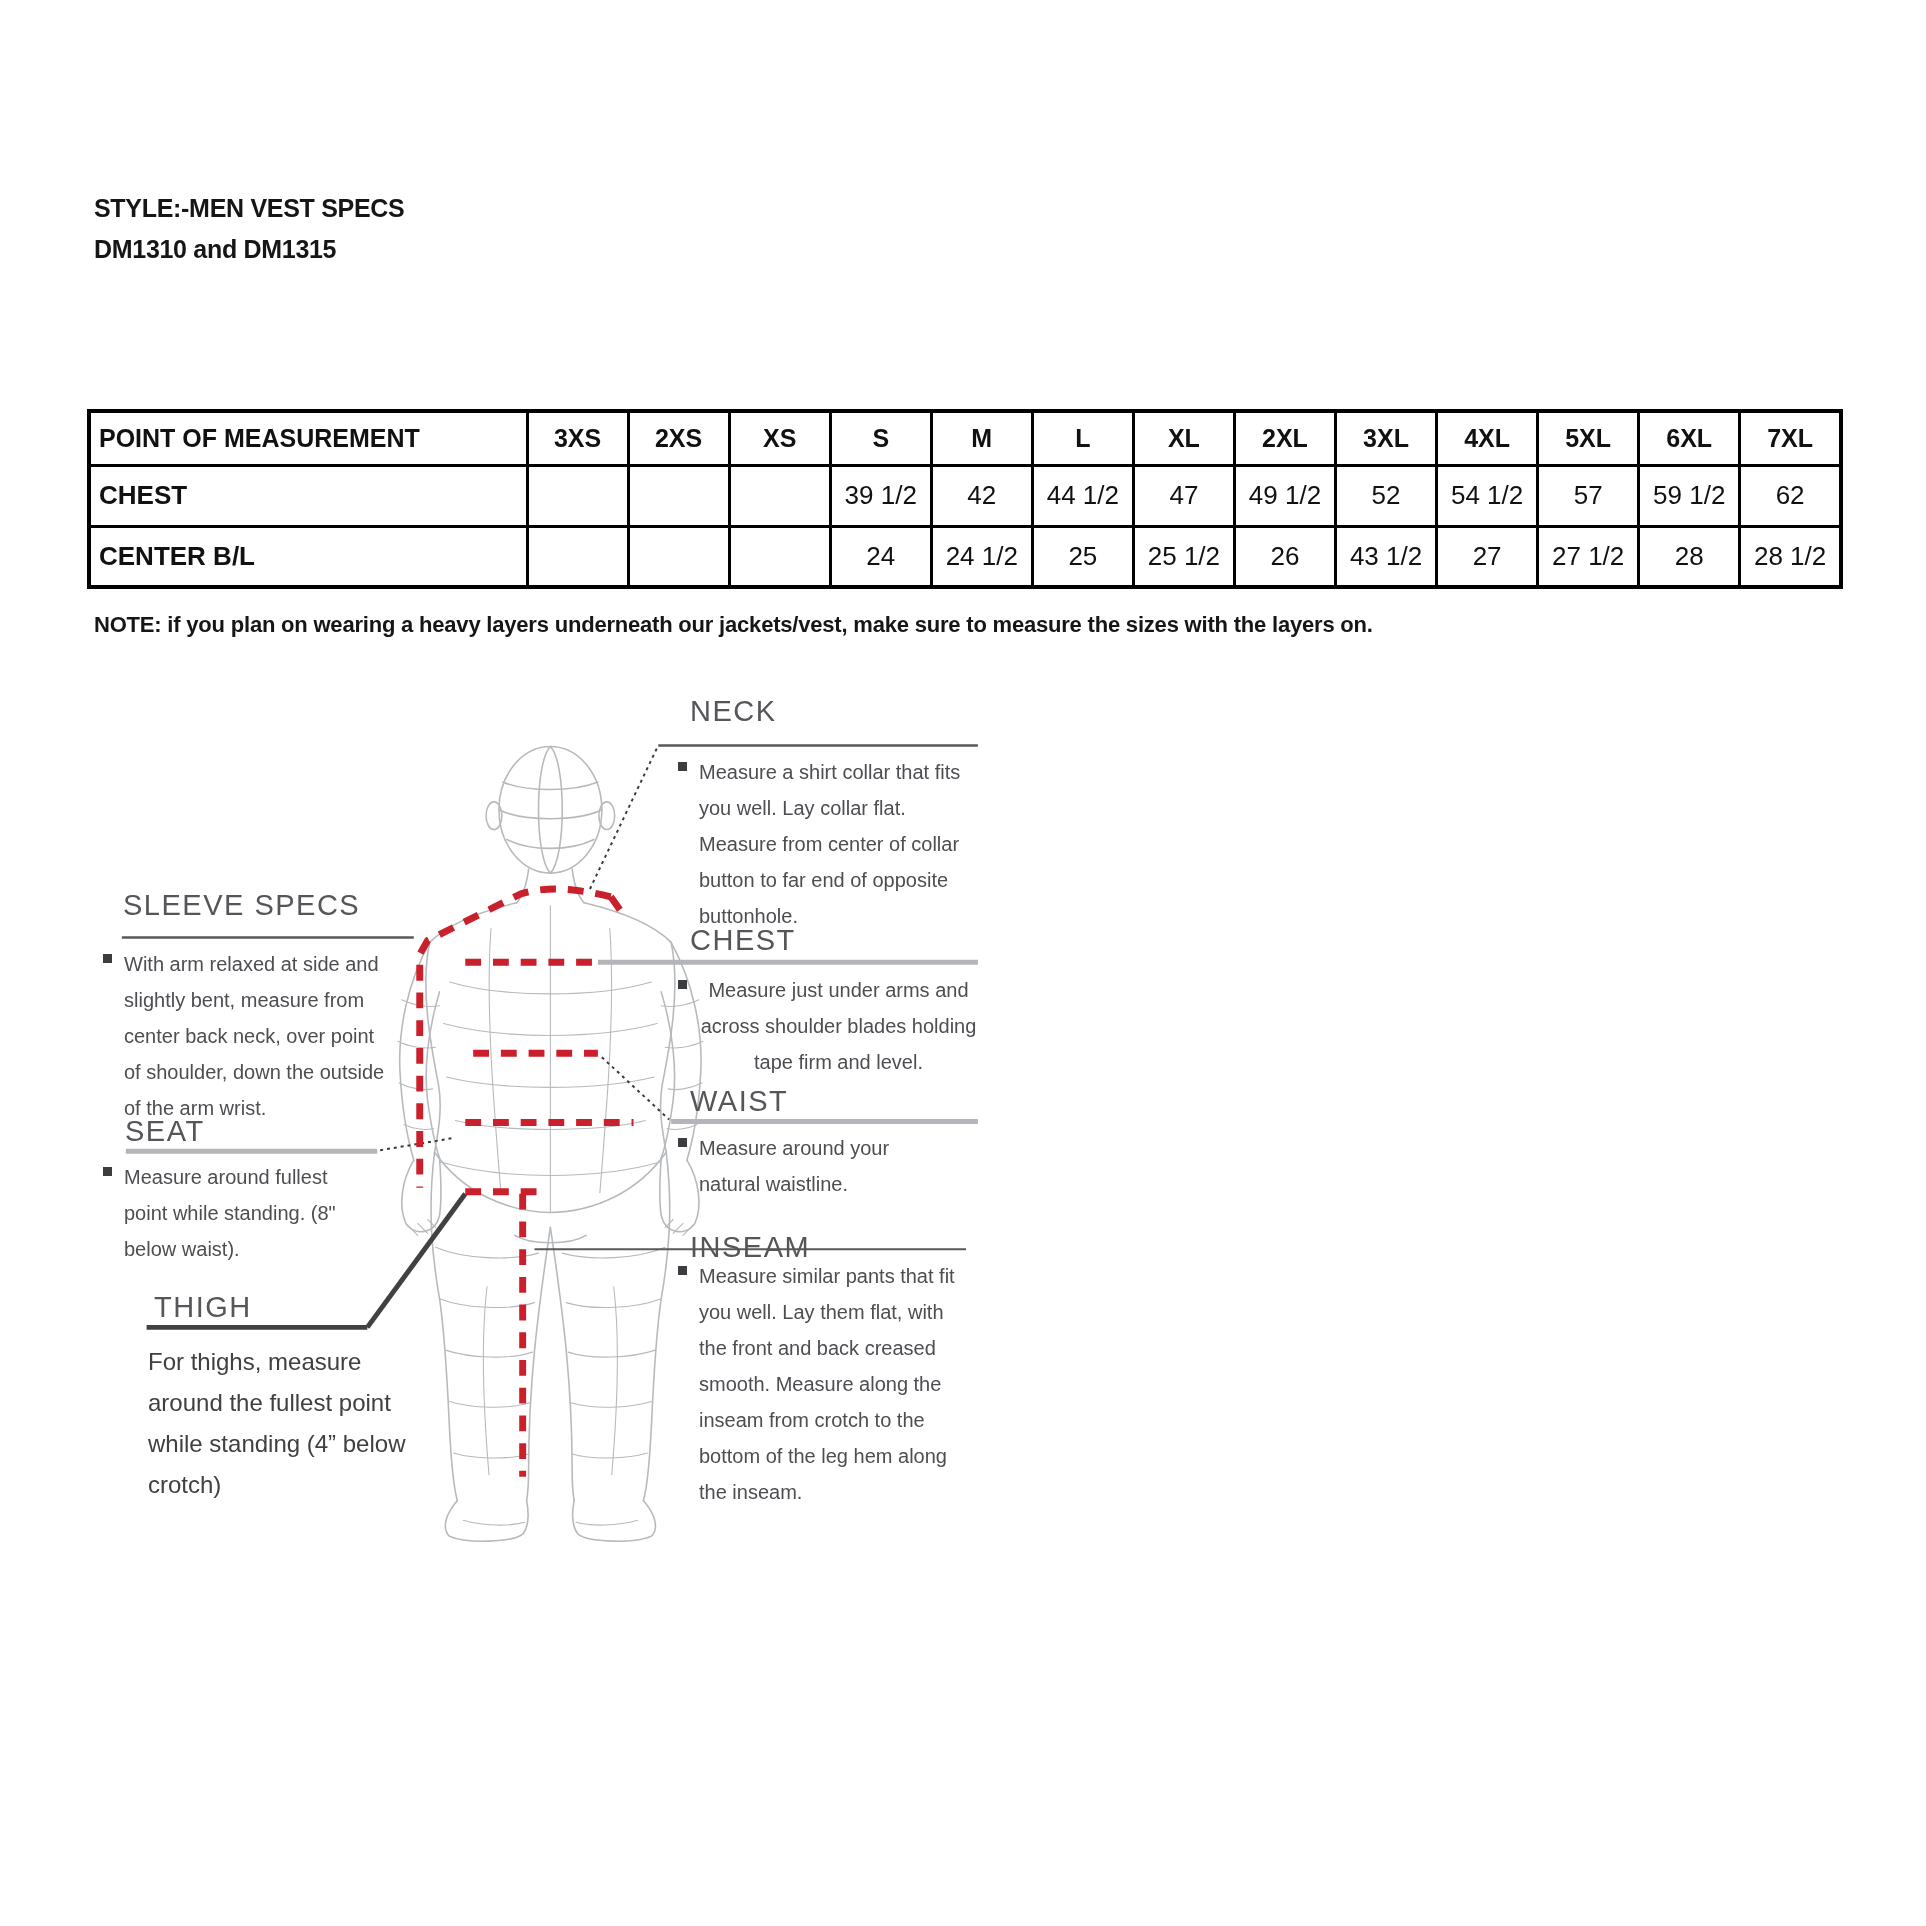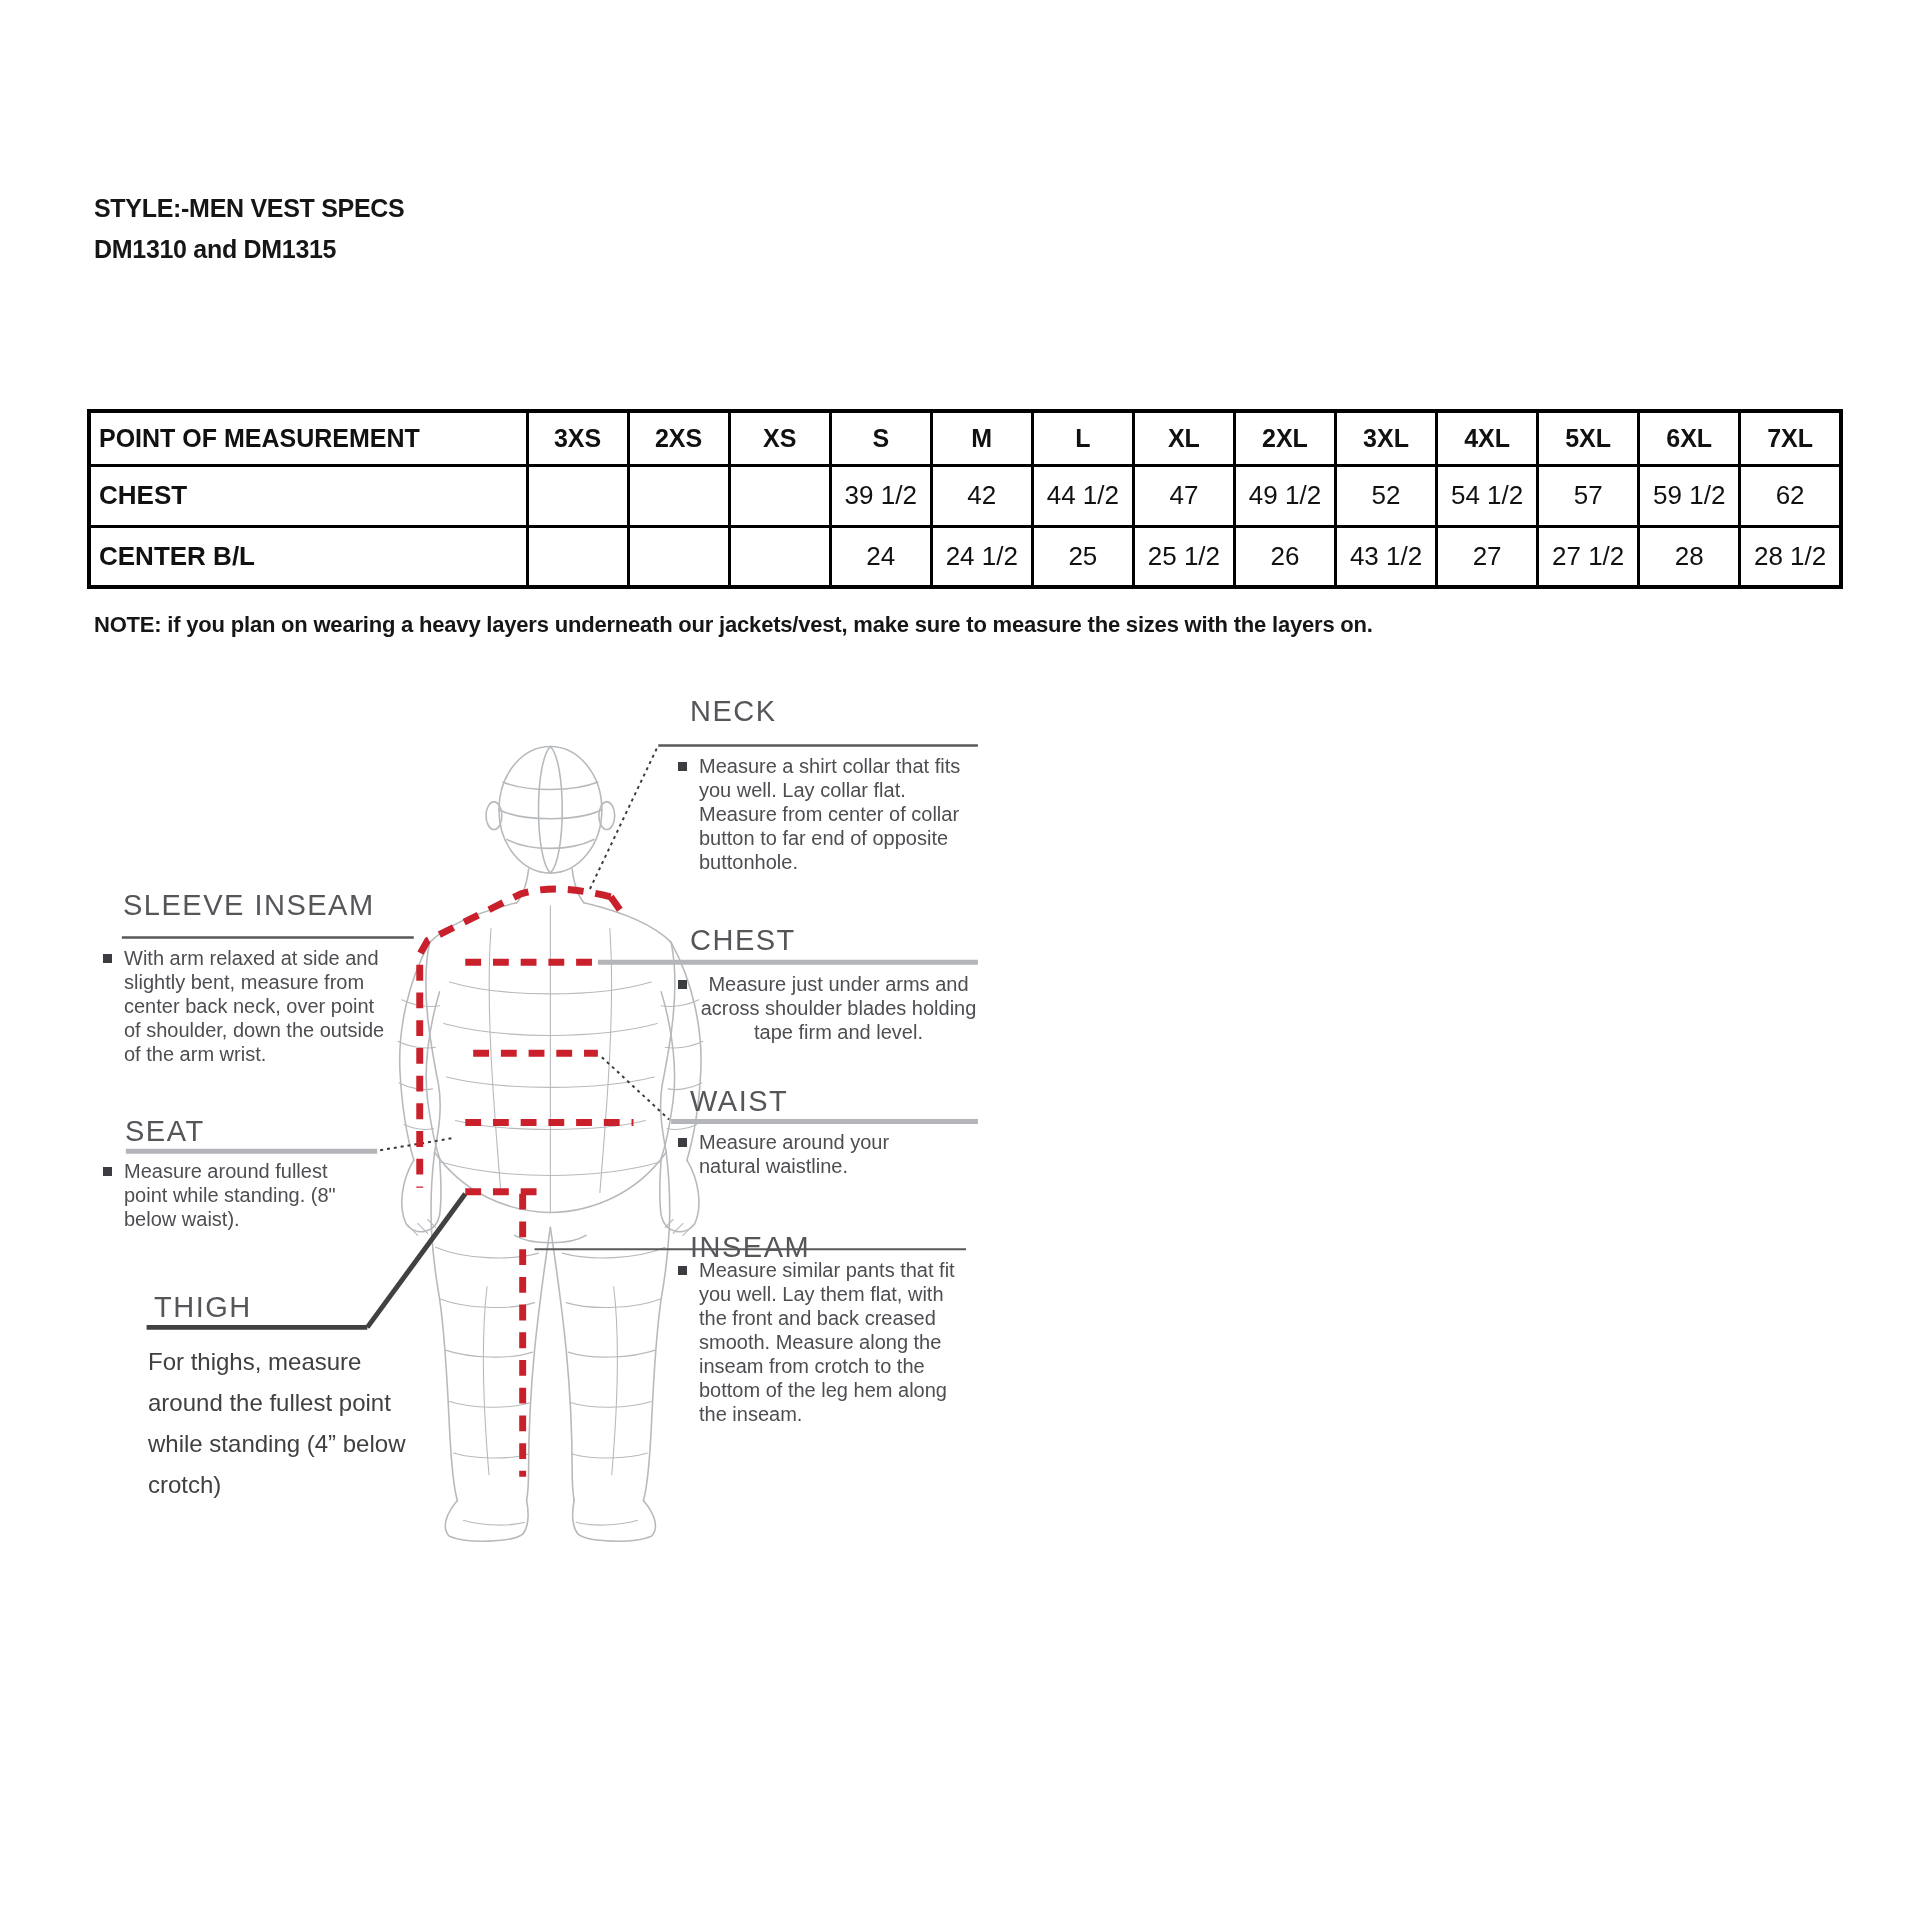--- a/index.html
+++ b/index.html
@@ -21,21 +21,21 @@
   .size-table thead tr{height:54px;}
   .size-table thead th{font-weight:bold;border-bottom:2px solid #fca5a5;}
   .size-table tbody tr{height:61px;}
   .size-table th.rowhead,.size-table td.rowlabel{text-align:left;padding-left:8px;font-weight:bold;}
   .size-table td{font-weight:normal;font-size:26px;}
 
   
   .diagram{position:absolute;left:87px;top:693px;width:903px;height:861px;}
   .diagram svg{position:absolute;left:0;top:0;}
   .mhead{position:absolute;font-size:29px;letter-spacing:1.5px;color:#55565a;font-weight:400;white-space:nowrap;}
-  .mdesc{position:absolute;font-size:20px;line-height:24px;color:#4c4e52;position:absolute;}
+  .mdesc{position:absolute;font-size:20px;line-height:36px;color:#4c4e52;position:absolute;}
   .mdesc.bulleted{padding-left:21px;}
   .mdesc.bulleted::before{content:"";position:absolute;left:0;top:8px;width:9px;height:9px;background:#3c3d40;}
   .thigh-text{position:absolute;font-size:24px;line-height:41px;color:#3f4042;}
 </style>
 </head>
 <body>
 
 <div class="page">
 
   <div class="doc-title t1">STYLE:-MEN VEST SPECS</div>
@@ -205,21 +205,21 @@
 
     <div class="mhead" style="left:603px;top:231px;">CHEST</div>
     <div class="mdesc bulleted" style="left:591px;top:279px;width:279px;text-align:center;">Measure just under arms and across shoulder blades holding tape firm and level.</div>
 
     <div class="mhead" style="left:603px;top:392px;">WAIST</div>
     <div class="mdesc bulleted" style="left:591px;top:437px;width:238px;">Measure around your natural waistline.</div>
 
     <div class="mhead" style="left:603px;top:523px;margin-top:15px;">INSEAM</div>
     <div class="mdesc bulleted" style="left:591px;top:565px;width:275px;">Measure similar pants that fit you well. Lay them flat, with the front and back creased smooth. Measure along the inseam from crotch to the bottom of the leg hem along the inseam.</div>
 
-    <div class="mhead" style="left:36px;top:196px;">SLEEVE INSEAM</div>
+    <div class="mhead" style="left:36px;top:196px;">SLEEVE SPECS</div>
     <div class="mdesc bulleted" style="left:16px;top:253px;width:265px;">With arm relaxed at side and slightly bent, measure from center back neck, over point of shoulder, down the outside of the arm wrist.</div>
 
     <div class="mhead" style="left:38px;top:422px;">SEAT</div>
     <div class="mdesc bulleted" style="left:16px;top:466px;width:238px;">Measure around fullest point while standing. (8" below waist).</div>
 
     <div class="mhead" style="left:67px;top:598px;">THIGH</div>
     <div class="thigh-text" style="left:61px;top:648px;width:289px;">For thighs, measure around the fullest point while standing (4” below crotch)</div>
 
   </div>
 </div>

